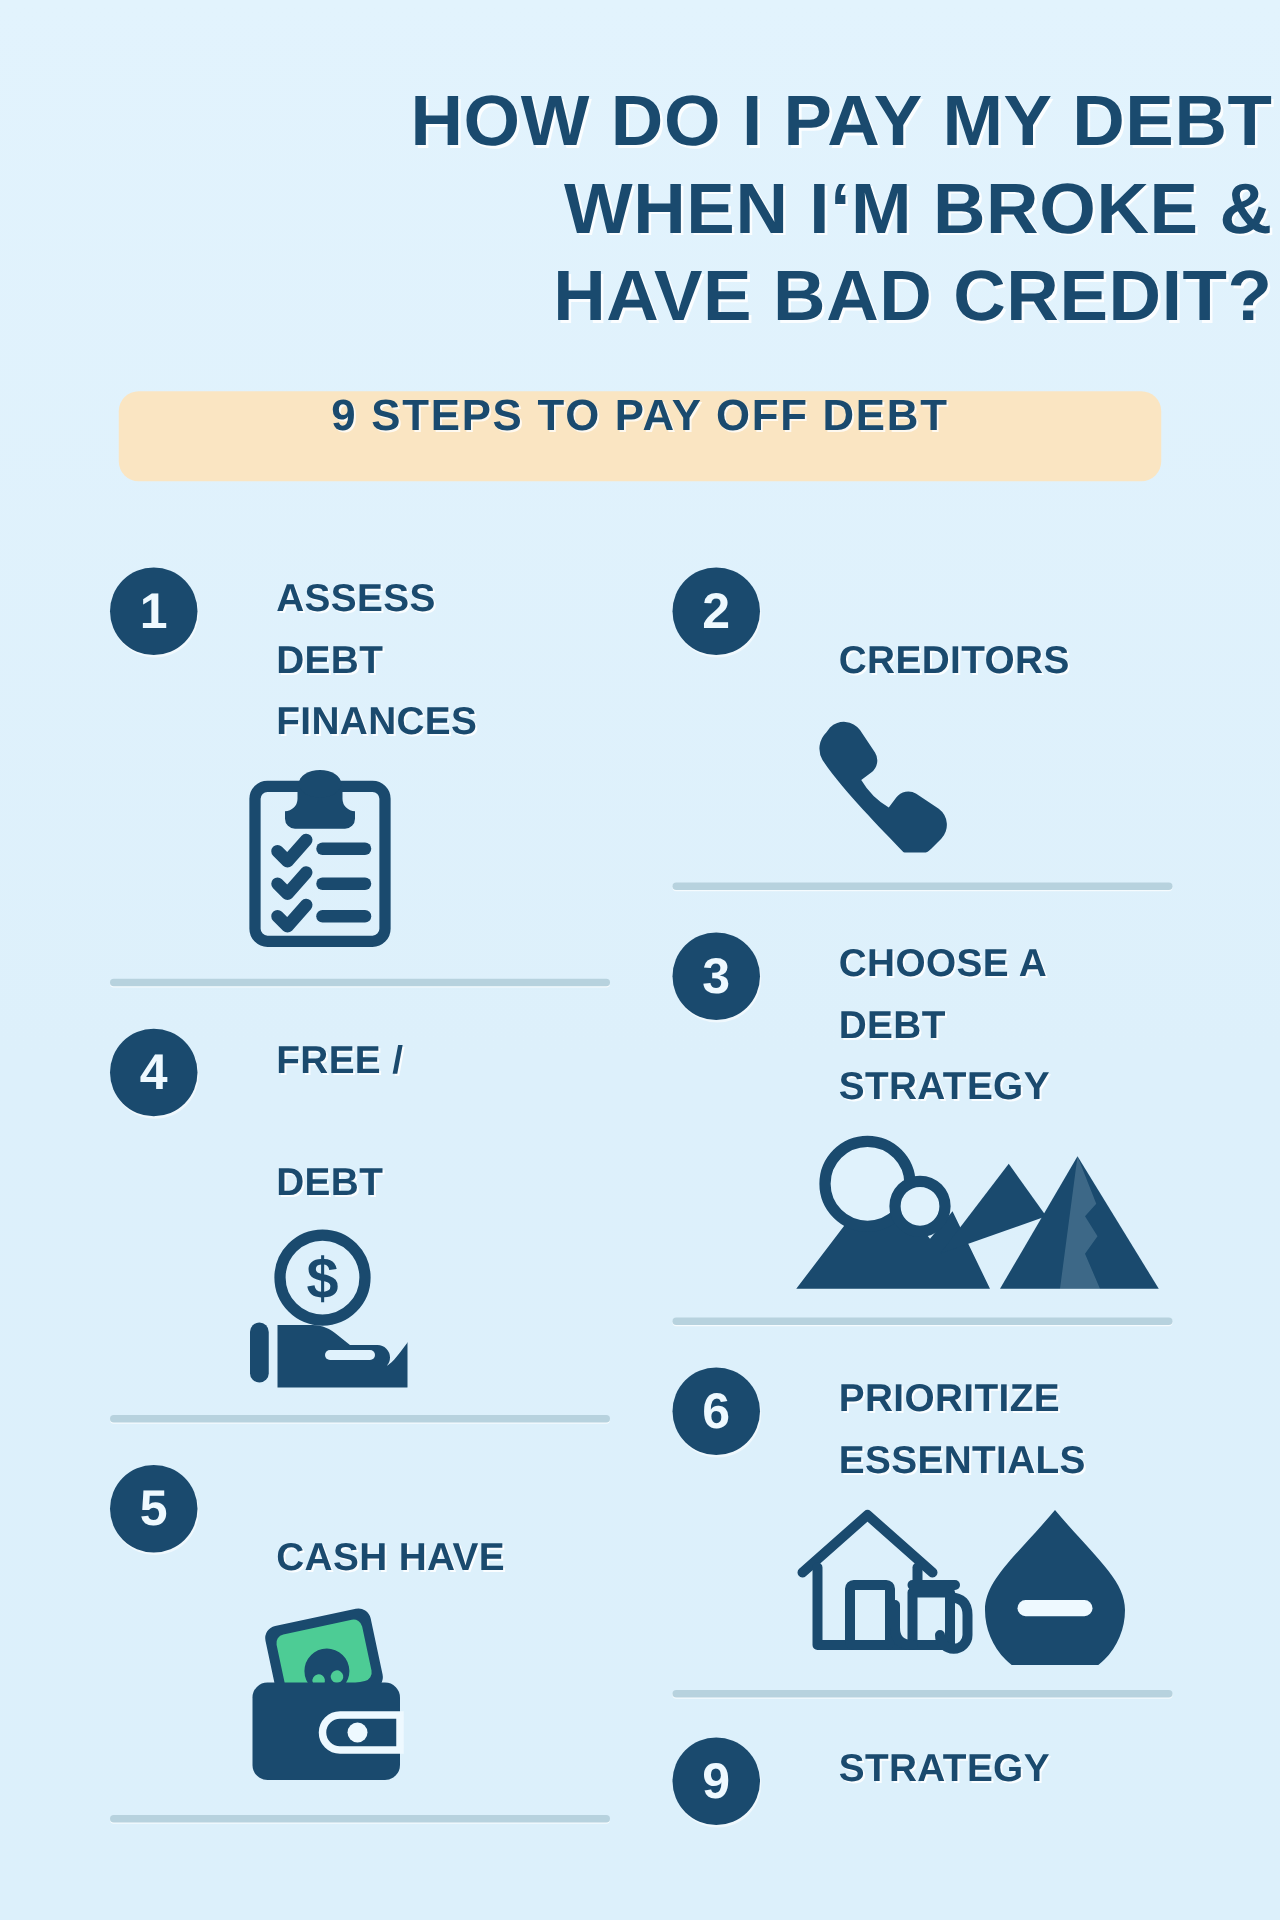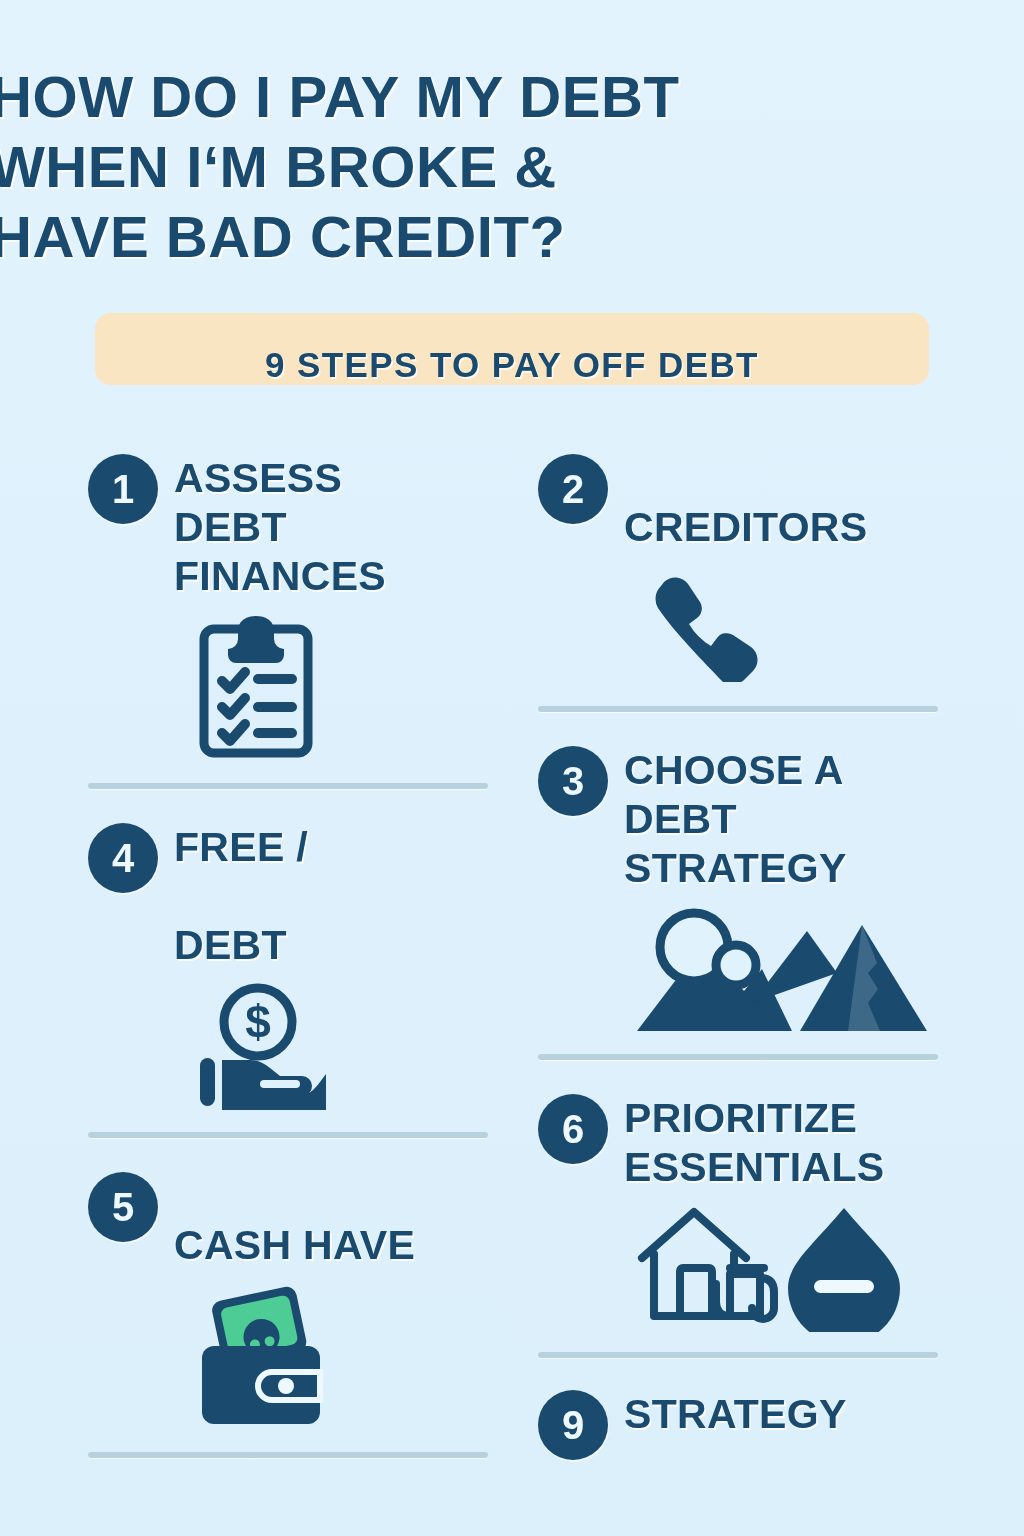--- a/index.html
+++ b/index.html
@@ -13,41 +13,41 @@
 
   .page {
     position:relative;
     width:1024px; height:1536px;
     background:linear-gradient(180deg,#e2f3fd 0%,#ddf0fb 55%,#dcf0fb 100%);
   }
 
   
   .title-wrap {
     position:absolute; left:0; top:62px; width:1008px;
-    text-align:left;
+    text-align:right;
   }
   .title-line {
     display:block;
     font-weight:bold;
     font-size:57px;
     line-height:70px;
     letter-spacing:0.5px;
     color:#1a4a6e;
     text-shadow:2px 2px 0 rgba(255,255,255,.85);
     white-space:nowrap;
     transform:scaleX(1.02);
   }
 
   
   .banner {
     position:absolute; left:95px; top:313px;
     width:834px; height:72px;
     background:#fae5c2;
     border-radius:16px;
-    display:flex; align-items:flex-end; justify-content:center;
+    display:flex; align-items:flex-start; justify-content:center;
   }
   .banner-text {
     font-weight:bold;
     font-size:35px;
     letter-spacing:1.4px;
     color:#1a4a6e;
     text-shadow:1.5px 1.5px 0 rgba(255,255,255,.75);
   }
 
   
@@ -74,26 +74,27 @@
     color:#eef9ff;
     display:flex; align-items:center; justify-content:center;
     font-weight:bold;
     font-size:40px;
     line-height:1;
     box-shadow:1px 2px 0 rgba(255,255,255,.55);
     margin-top:4px;
   }
   .step-title {
     font-weight:bold;
-    font-size:41px;
+    font-size:31px;
     line-height:49px;
     letter-spacing:0.3px;
     color:#1a4a6e;
     text-shadow:1.6px 1.6px 0 rgba(255,255,255,.85);
     padding-top:4px;
+    margin-left:47px;
   }
 
   .icon-box {
     display:flex;
     justify-content:flex-start;
     padding-left:108px;
     margin-top:10px;
   }
   .icon-box.wide { padding-left:94px; }
 

